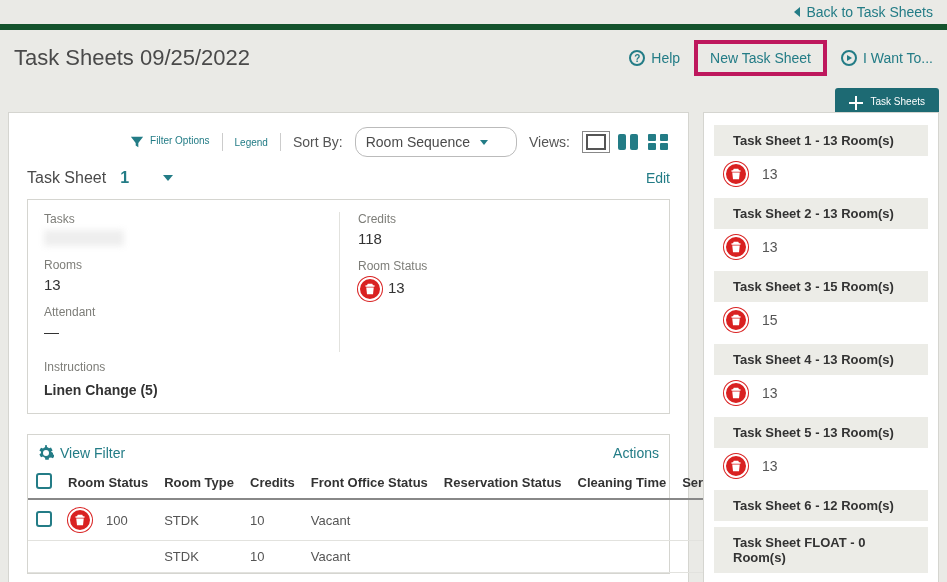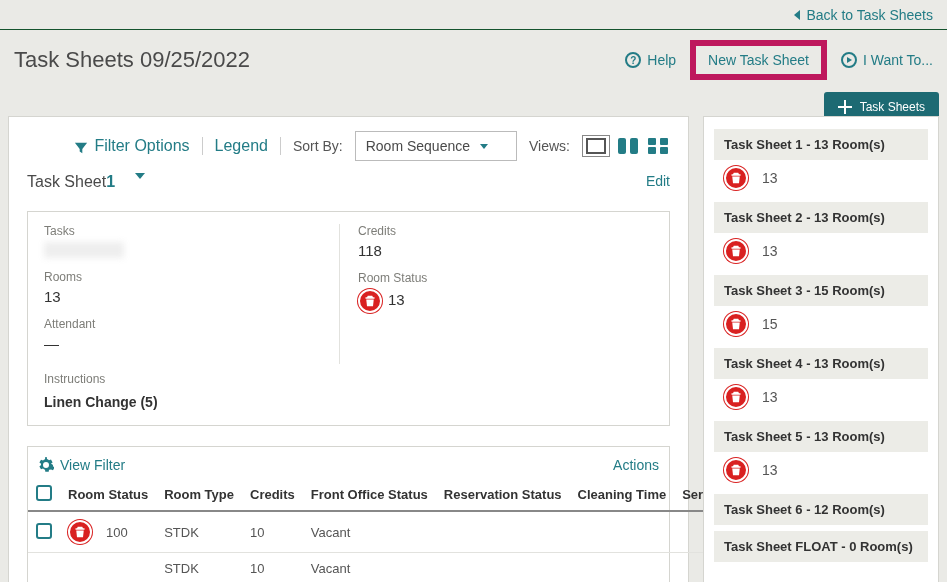--- a/index.html
+++ b/index.html
@@ -7,21 +7,21 @@
     font-family: Arial, Helvetica, sans-serif;
     background: #eaeae6;
     color: #4a4a4a;
     font-size: 13px;
     width: 947px;
     height: 582px;
     overflow: hidden;
   }
   .header-top {
     height: 30px;
-    border-bottom: 1px solid #14532d;
+    border-bottom: 6px solid #14532d;
     padding: 0 14px;
     display: flex;
     justify-content: flex-end;
     align-items: center;
   }
   .back-link {
     color: #237c86;
     font-size: 14px;
     display: flex;
     align-items: center;
@@ -53,41 +53,41 @@
     width: 16px; height: 16px;
     border: 2px solid #237c86;
     border-radius: 50%;
     align-items: center;
     justify-content: center;
     font-size: 10px;
     font-weight: bold;
     color: #237c86;
   }
   .new-task-btn {
-    border: 6px solid #be185d;
+    border: 4px solid #be185d;
     color: #237c86;
     background: transparent;
     padding: 6px 12px;
     font-size: 14px;
     cursor: pointer;
   }
   .task-sheets-bar {
     display: flex;
     justify-content: flex-end;
     padding-right: 8px;
     margin-bottom: -6px;
   }
   .task-sheets-btn {
     background: #1d6a73;
     color: #fff;
     border: none;
     padding: 8px 14px;
-    font-size: 12px;
-    display: flex;
-    align-items: center;
+    font-size: 10px;
+    display: flex;
+    align-items: flex-start;
     gap: 8px;
     cursor: pointer;
     border-radius: 3px 3px 0 0;
   }
   .move-icon {
     display:inline-block;
     width:14px;height:14px;
     position:relative;
   }
   .move-icon::before, .move-icon::after {
@@ -116,49 +116,49 @@
   .panel-top {
     display: flex;
     align-items: center;
     justify-content: flex-end;
     gap: 12px;
     margin-bottom: 12px;
     flex-wrap: nowrap;
   }
   .filter-link, .legend-link {
     color: #237c86;
-    font-size: 16px;
-    display:flex; align-items:flex-end; gap:6px;
+    font-size: 10px;
+    display:flex; align-items:flex-start; gap:6px;
     cursor:pointer;
   }
   .vbar { width:1px; height:18px; background:#ccc; }
   .sortby-label { color:#555; font-size:14px; }
   .sort-select {
     border: 1px solid #bbb;
-    border-radius: 0;
+    border-radius: 12px;
     padding: 6px 28px 6px 10px;
     font-size: 14px;
     color: #4a4a4a;
     position: relative;
     cursor:pointer;
     display:flex; align-items:center;
   }
   .views-label { color:#555; font-size:14px; }
   .view-toggles { display:flex; gap:6px; align-items:center; }
   .vt {
     width:24px; height:22px;
     border:1px solid transparent;
     display:flex; align-items:center; justify-content:center;
     cursor:pointer;
   }
   .vt.active { border-color:#888; padding:2px; }
   .vt-single { width:28px; }
   .sheet-selector {
-    display:flex; align-items:flex-start; 
-    margin-bottom: 20px;
+    display:flex; align-items:center; gap:14px;
+    margin-bottom: 12px;
   }
   .sheet-label { font-size:16px; color:#4a4a4a; }
   .sheet-num { color:#237c86; font-size:16px; font-weight:600; }
   .caret-down {
     width:0;height:0;border-left:5px solid transparent;
     border-right:5px solid transparent;border-top:6px solid #237c86;
   }
   .caret-down-sm {
     width:0;height:0;border-left:4px solid transparent;
     border-right:4px solid transparent;border-top:5px solid #237c86;
@@ -217,21 +217,21 @@
   }
   .chk {
     width:16px;height:16px;border:2px solid #237c86;border-radius:3px;
     display:inline-block; cursor:pointer; background:#fff;
   }
   .room-cell { display:flex; align-items:center; gap:8px; }
 
   
   .ts-item { margin-bottom: 6px; cursor:pointer; }
   .ts-header {
-    background:#ecece7; padding:8px 10px;
+    background:#ecece7; padding:8px 19px;
     font-size:13px; font-weight:600; color:#333;
   }
   .ts-body {
     padding:6px 10px; display:flex; align-items:center; gap:8px;
   }
   .ts-body .count { font-size:14px; color:#555; }
 
   .funnel-icon { width:14px;height:14px; }
   .chev-left {
     width:0;height:0;border-top:5px solid transparent;

